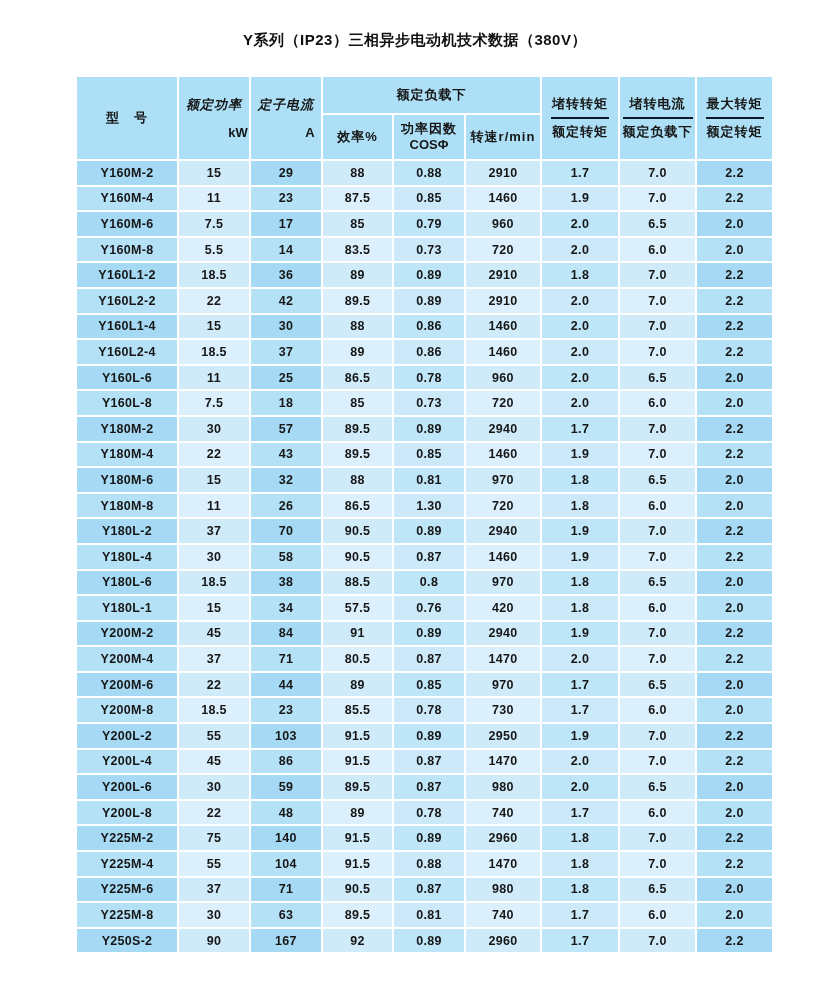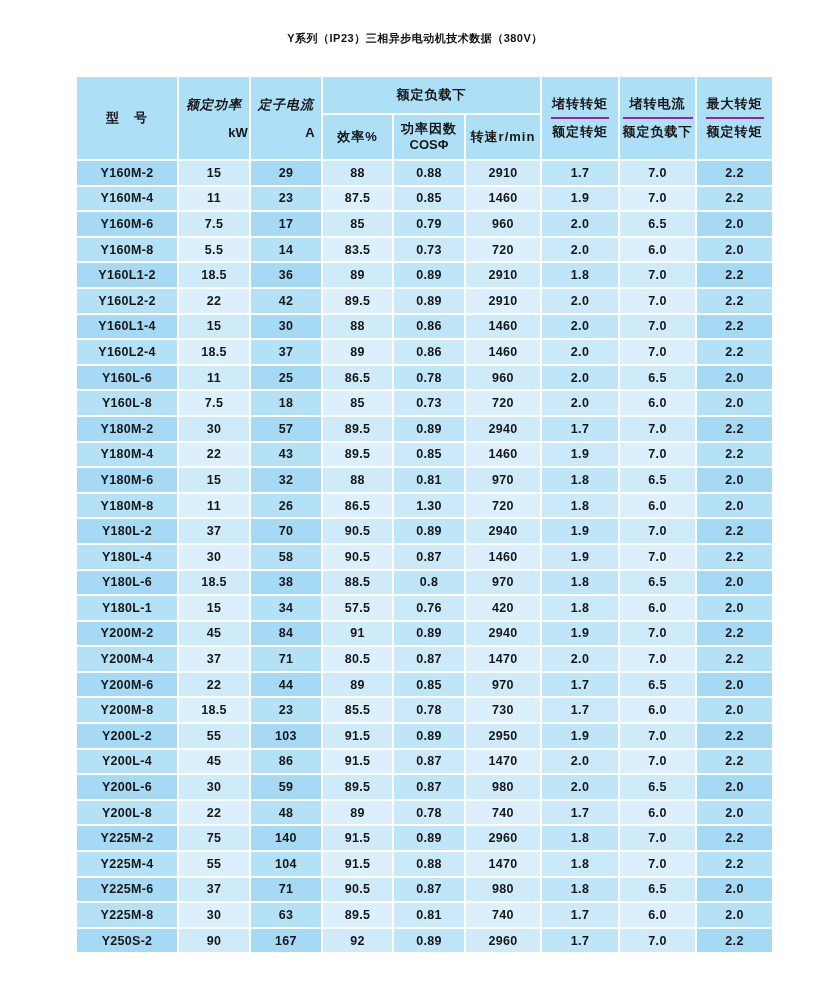--- a/index.html
+++ b/index.html
@@ -6,21 +6,21 @@
   html, body { background: #ffffff; }
   body {
     width: 830px; height: 981px;
     font-family: "Liberation Sans", "DejaVu Sans", sans-serif;
     color: var(--text, #161616);
     position: relative;
   }
   .page-title {
     padding-top: 31px;
     text-align: center;
-    font-size: 11px;
+    font-size: 15px;
     font-weight: bold;
     letter-spacing: 0.5px;
     color: #111;
   }
   .table-wrap { position: absolute; left: 75px; top: 75px; width: 681px; }
   table.spec {
     border-collapse: separate;
     border-spacing: 2px;
     width: 681px;
     table-layout: fixed;
@@ -38,21 +38,21 @@
   }
   thead tr.h1 th { height: 36px; }
   thead tr.h2 th { height: 44px; }
   thead th.span2 { height: auto; }
   .stack .l1 { margin-bottom: 11px; font-style: italic; }
   .stack .l2 { letter-spacing: 0; padding-left: 48px; }
   .sub2 { line-height: 1.25; letter-spacing: 0; }
   .sub2 .cn { letter-spacing: 1px; }
   .frac { display: inline-block; }
   .frac .num {
-    border-bottom: 2px solid #a21caf;
+    border-bottom: 2px solid #0f172a;
     padding: 0 1px 4px 1px;
     margin-bottom: 4px;
   }
   tbody td {
     height: 23.6px;
     font-size: 12.5px;
     letter-spacing: 0.3px;
   }
   
   tbody tr:nth-child(odd) td.dark  { background: var(--dark-a, #a6daf4); }

